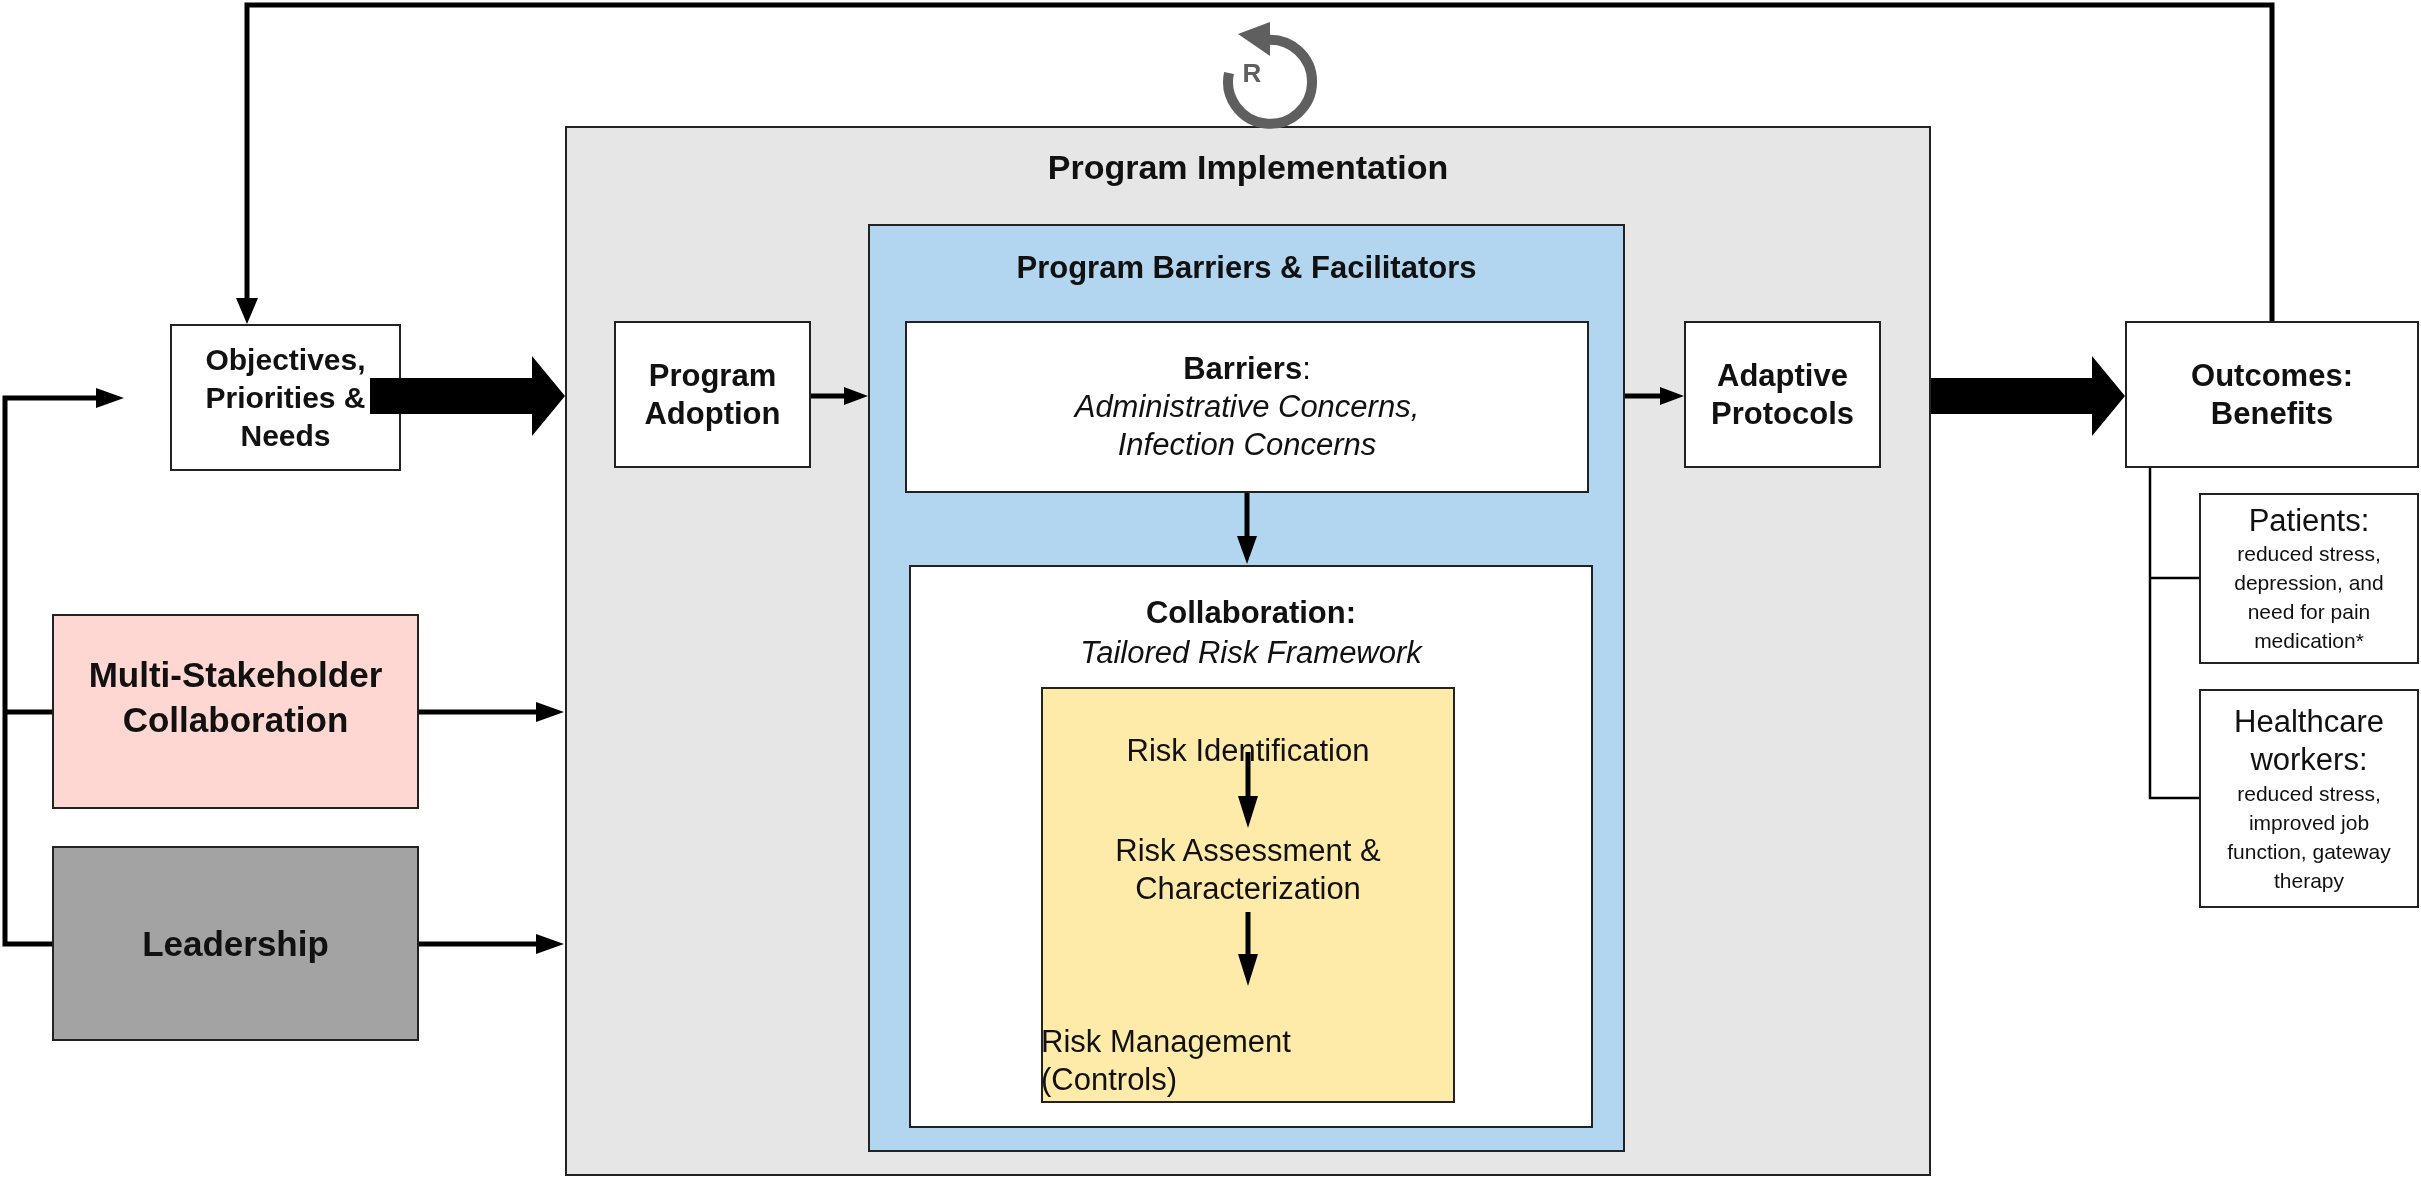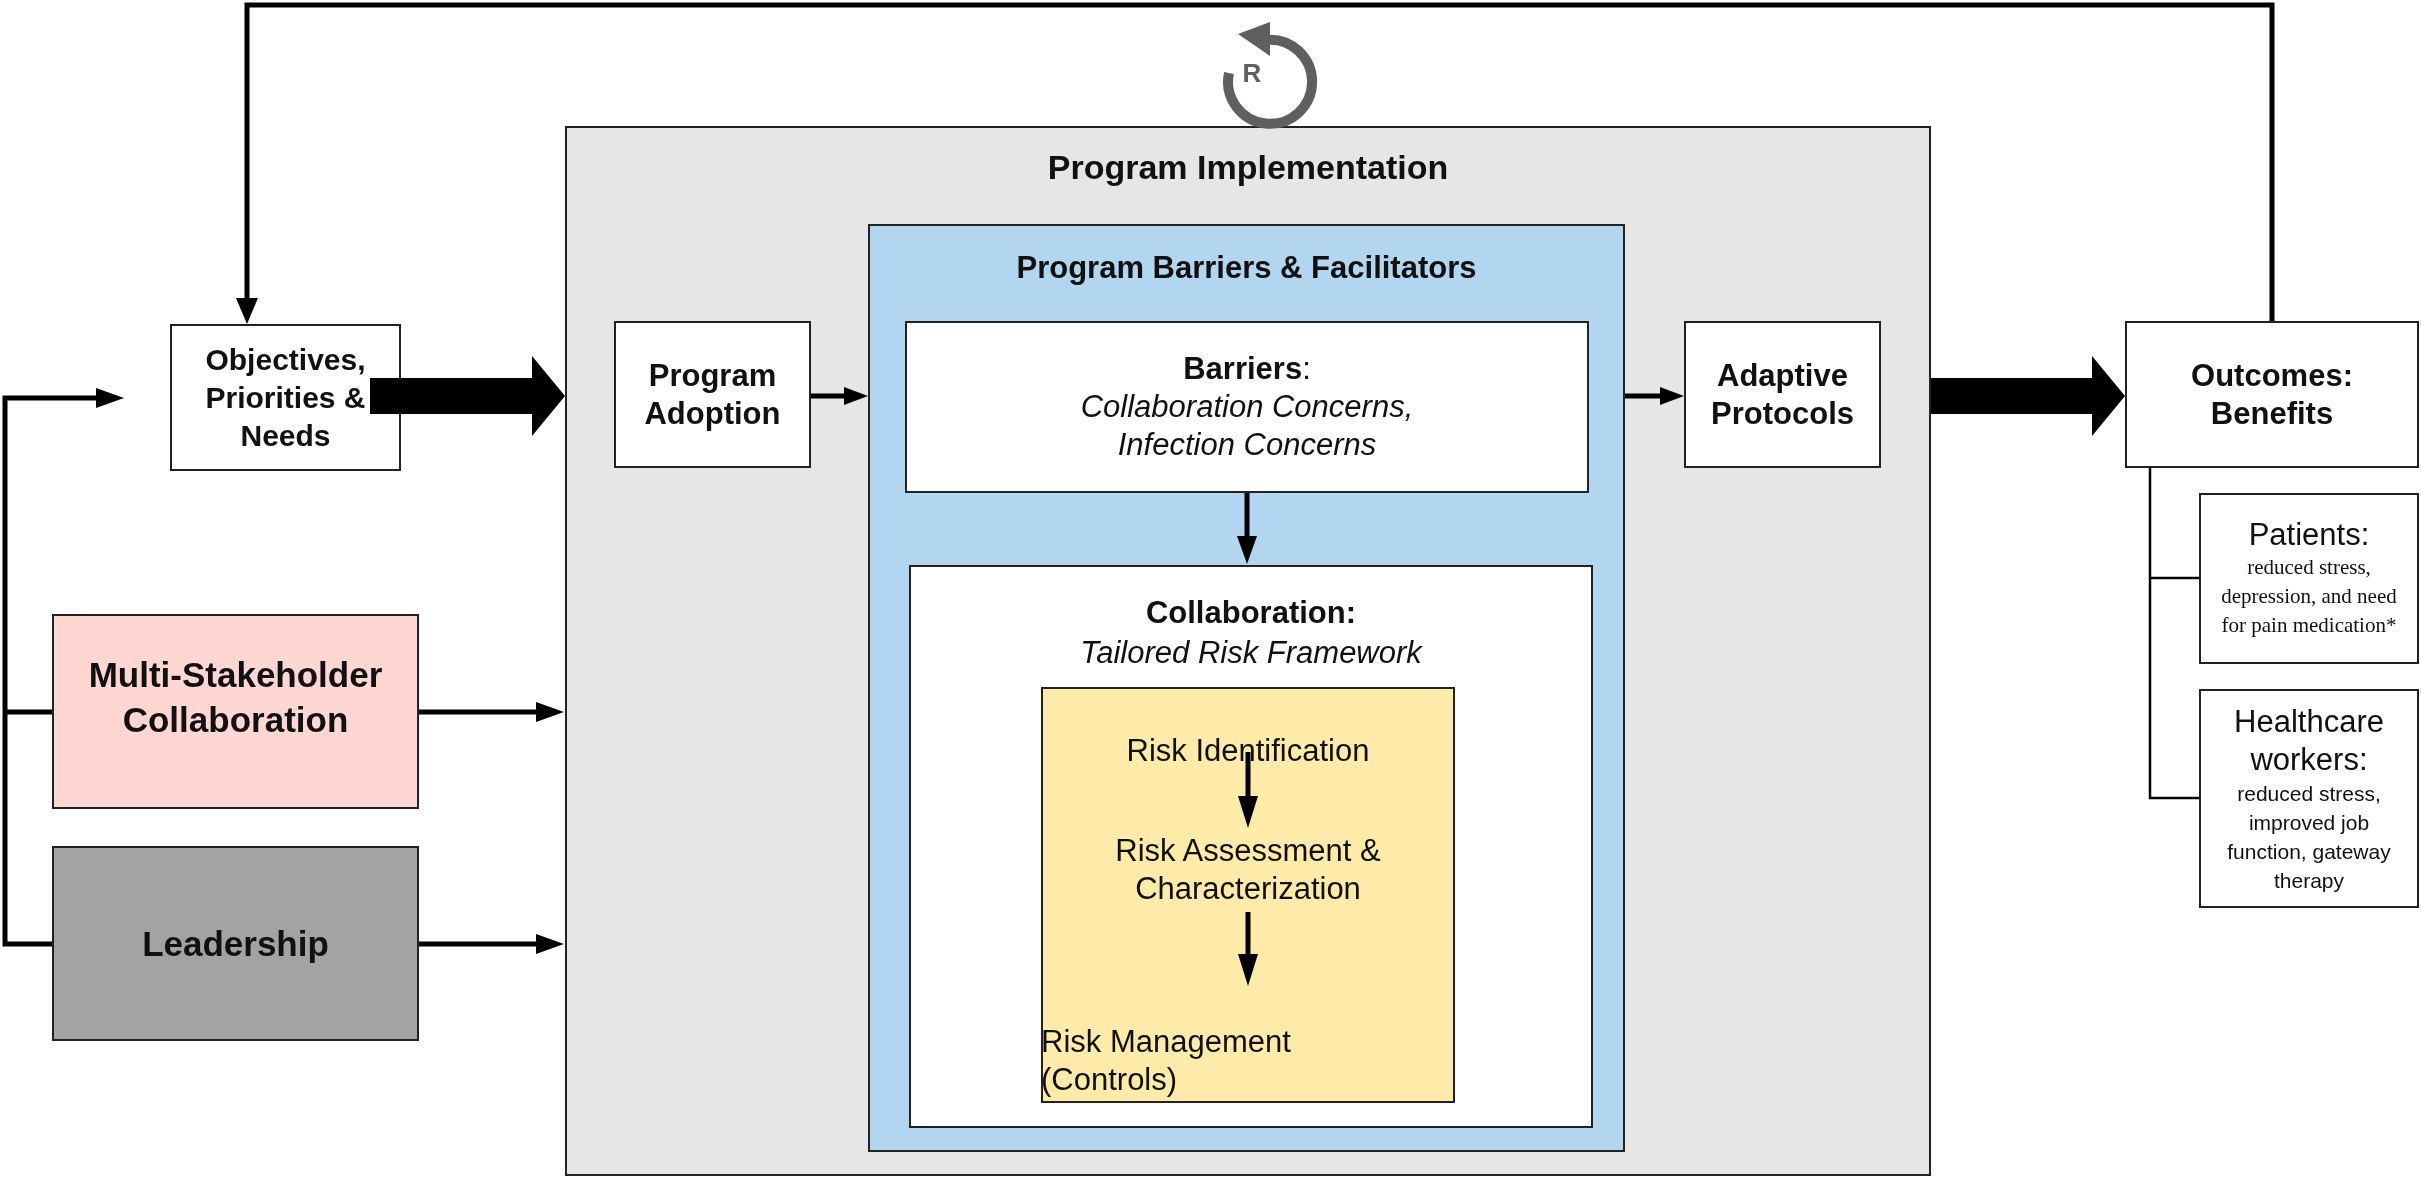--- a/index.html
+++ b/index.html
@@ -17,21 +17,21 @@
 
 <div class="box" style="left:565px; top:126px; width:1366px; height:1050px; background:#e6e6e6; justify-content:flex-start;">
 </div>
 <div class="title" style="left:565px; top:148px; width:1366px; font-size:34px;">Program Implementation</div>
 
 <div class="box" style="left:868px; top:224px; width:757px; height:928px; background:#b3d6f0;"></div>
 <div class="title" style="left:868px; top:250px; width:757px; font-size:31px;">Program Barriers &amp; Facilitators</div>
 
 <div class="box" style="left:905px; top:321px; width:684px; height:172px; background:#fff; font-size:31px; line-height:38px;">
   <div><span class="bold">Barriers</span><span>:</span></div>
-  <div class="ital">Collaboration Concerns,</div>
+  <div class="ital">Administrative Concerns,</div>
   <div class="ital">Infection Concerns</div>
 </div>
 
 <div class="box" style="left:909px; top:565px; width:684px; height:563px; background:#fff; justify-content:flex-start; padding-top:26px; font-size:31px; line-height:40px;">
   <div class="bold">Collaboration:</div>
   <div class="ital">Tailored Risk Framework</div>
 </div>
 
 <div class="box" style="left:1041px; top:687px; width:414px; height:416px; background:#feeaa9;"></div>
 <div style="position:absolute; left:1041px; top:714px; width:414px; text-align:center; font-size:31px; line-height:38px;margin-top:18px;">
@@ -64,21 +64,21 @@
 <div class="box bold" style="left:52px; top:846px; width:367px; height:195px; background:#a3a3a3; font-size:35px; line-height:45px;">
   <span>Leadership</span>
 </div>
 
 <div class="box bold" style="left:2125px; top:321px; width:294px; height:147px; background:#fff; font-size:31px; line-height:38px;">
   <span>Outcomes:</span>
   <span>Benefits</span>
 </div>
 <div class="box" style="left:2199px; top:493px; width:220px; height:171px; background:#fff; padding:0 8px;">
   <div style="font-size:31px; line-height:36px;">Patients:</div>
-  <div style="font-size:21px; line-height:29px;font-family:Liberation Serif, serif;">reduced stress, depression, and need for pain medication*</div>
+  <div style="font-size:21px; line-height:29px;">reduced stress, depression, and need for pain medication*</div>
 </div>
 <div class="box" style="left:2199px; top:689px; width:220px; height:219px; background:#fff; padding:0 6px;">
   <div style="font-size:31px; line-height:38px;">Healthcare workers:</div>
   <div style="font-size:21px; line-height:29px;">reduced stress, improved job function, gateway therapy</div>
 </div>
 
 <svg class="overlay" width="2421" height="1179">
   <defs>
     <marker id="ah" markerWidth="10" markerHeight="10" refX="9" refY="5" orient="auto" markerUnits="userSpaceOnUse" viewBox="0 0 10 10">
       <path d="M0,0 L10,5 L0,10 z" fill="#000"></path>

